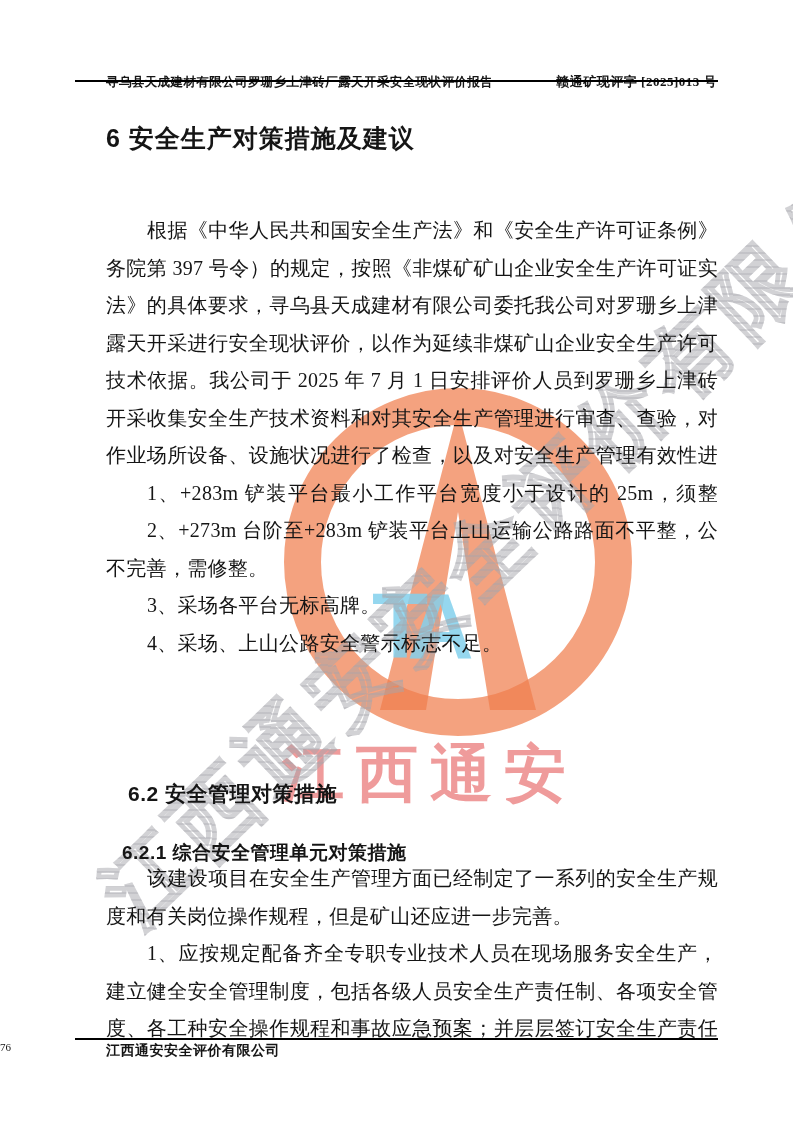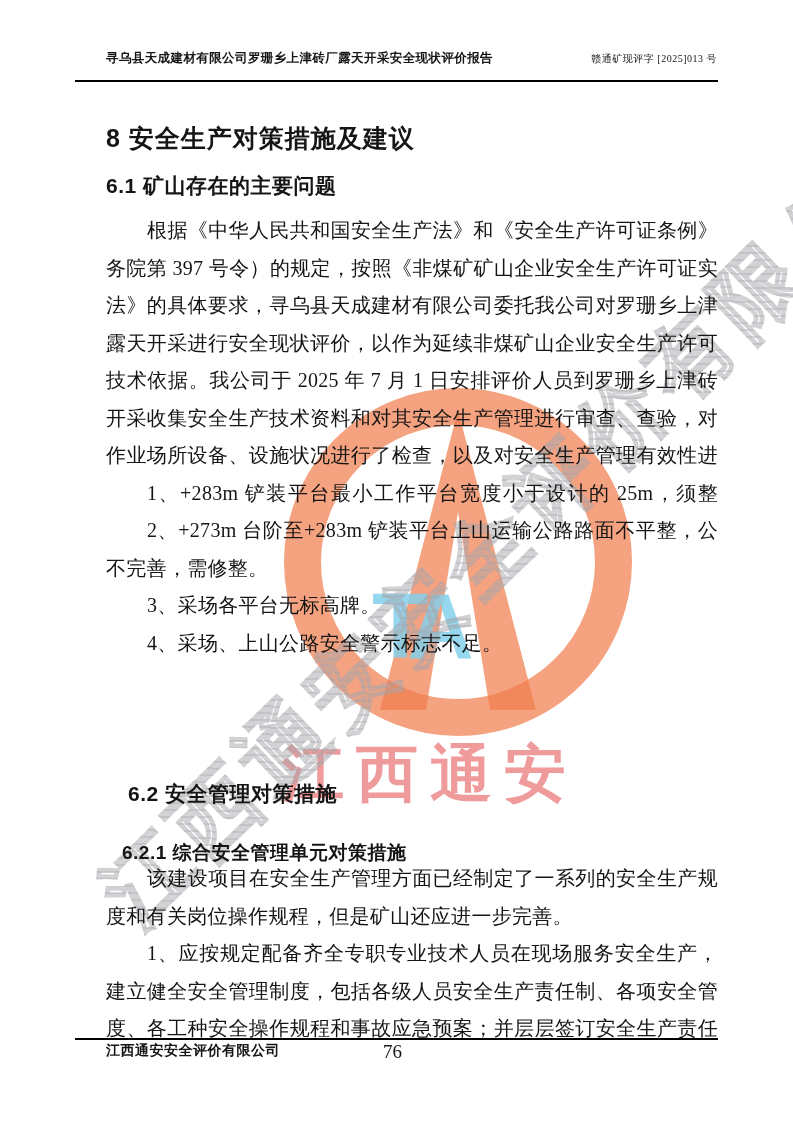--- a/index.html
+++ b/index.html
@@ -39,32 +39,32 @@
     .wm-diagonal{
       background:repeating-linear-gradient(45deg,rgba(165,165,172,0.35) 0 2px,transparent 2px 7px);
       -webkit-background-clip:text;background-clip:text;
     }
   }
   
   .hdr{
     position:absolute;left:106px;right:76px;top:50px;z-index:1;
     display:flex;justify-content:space-between;align-items:baseline;
   }
-  .hdr-l{font-size:12.5px;font-weight:600;letter-spacing:0.4px;}
-  .hdr-r{font-size:10px;font-weight:400;letter-spacing:0.5px;}
+  .hdr-l{font-size:12.5px;font-weight:600;letter-spacing:0.4px;margin-top:24px;}
+  .hdr-r{font-size:13px;font-weight:700;letter-spacing:0.5px;}
   .rule{position:absolute;left:75px;width:643px;border-top:2px solid #000;z-index:1;}
   .rule-top{top:80px;}
   .rule-bottom{top:1038px;}
   .ftr-company{
     position:absolute;left:106px;top:1042px;z-index:1;
     font-size:14px;font-weight:600;letter-spacing:0.5px;
   }
   .ftr-page{
     position:absolute;left:0;right:8px;top:1041px;z-index:1;
-    text-align:center;font-size:19px;
+    font-size:11px;
   }
   
   .h-chapter{
     position:absolute;left:106px;top:122px;z-index:1;margin:0;
     font-family:"Liberation Sans","DejaVu Sans",sans-serif;
     font-size:25px;font-weight:700;letter-spacing:1px;
   }
   .h-sec{
     position:absolute;left:106px;z-index:1;margin:0;
     font-family:"Liberation Sans","DejaVu Sans",sans-serif;
@@ -102,22 +102,21 @@
     <div class="wm-brand">江西通安</div>
     <div class="wm-diagonal">江西通安安全评价有限公司</div>
   </div>
 
   <div class="hdr">
     <span class="hdr-l">寻乌县天成建材有限公司罗珊乡上津砖厂露天开采安全现状评价报告</span>
     <span class="hdr-r">赣通矿现评字 [2025]013 号</span>
   </div>
   <div class="rule rule-top"></div>
 
-  <h1 class="h-chapter">8 安全生产对策措施及建议</h1>
-  <h2 class="h-sec h-s1">6.1 矿山存在的主要问题</h2>
+  <h1 class="h-chapter">6 安全生产对策措施及建议</h1>
 
   <div class="body-block bb1">
     <div class="ln fill ind">根据《中华人民共和国安全生产法》和《安全生产许可证条例》（国</div>
     <div class="ln fill">务院第 397 号令）的规定，按照《非煤矿矿山企业安全生产许可证实施办</div>
     <div class="ln fill">法》的具体要求，寻乌县天成建材有限公司委托我公司对罗珊乡上津砖厂</div>
     <div class="ln fill">露天开采进行安全现状评价，以作为延续非煤矿山企业安全生产许可证的</div>
     <div class="ln fill">技术依据。我公司于 2025 年 7 月 1 日安排评价人员到罗珊乡上津砖厂露天</div>
     <div class="ln fill">开采收集安全生产技术资料和对其安全生产管理进行审查、查验，对现场</div>
     <div class="ln fill">作业场所设备、设施状况进行了检查，以及对安全生产管理有效性进行了</div>
     <div class="ln fill ind">1、+283m 铲装平台最小工作平台宽度小于设计的 25m，须整改；铲装</div>

